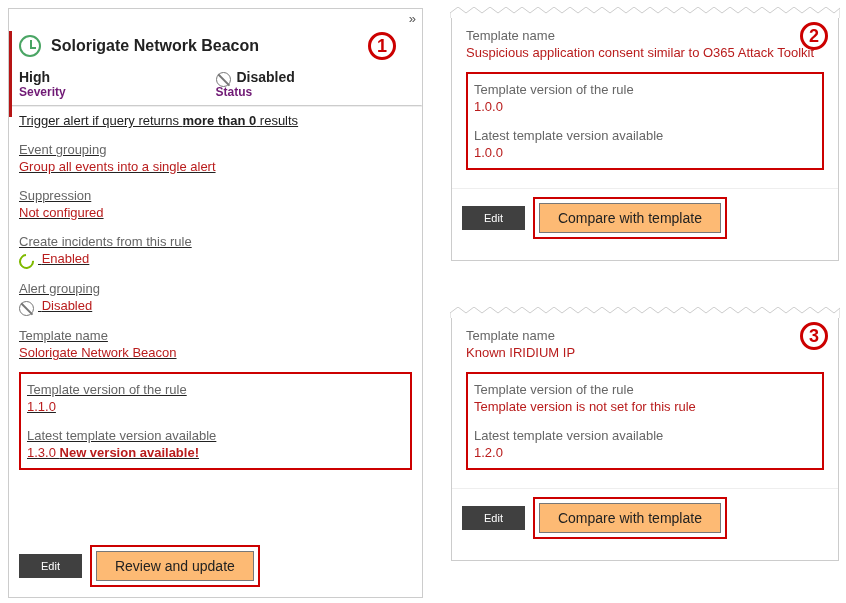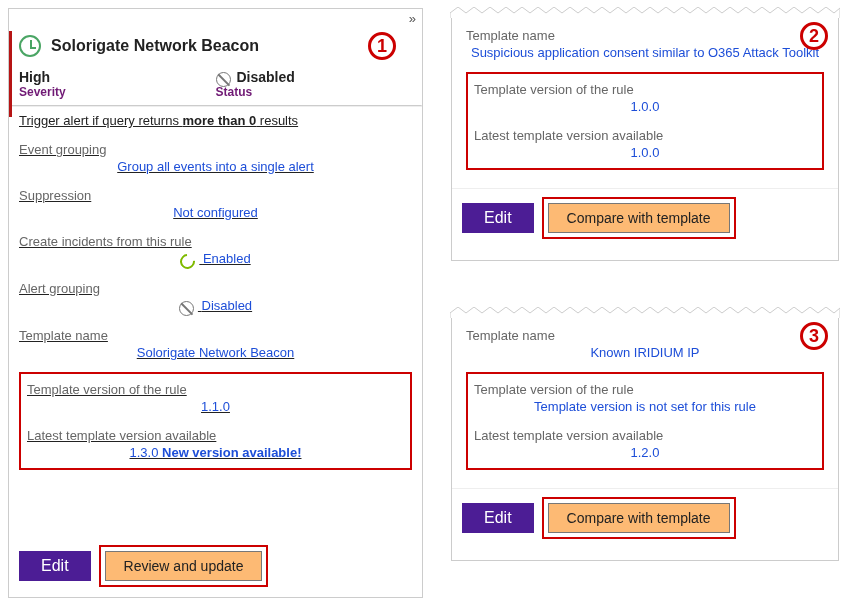--- a/index.html
+++ b/index.html
@@ -20,29 +20,29 @@
   #panel1 .title-text { font-size:16px; font-weight:600; color:#222; }
   #panel1 .sev-row { display:flex; padding:0 10px 6px 10px; font-size:13px; }
   #panel1 .sev-col { flex:1;font-weight:bold; }
   #panel1 .sev-val { color:#222; font-size:14px; }
   #panel1 .sev-label { color:#701a75; font-size:12px; }
   #panel1 .sev-status-val { display:flex; align-items:center; }
   #panel1 .sev-status-val .dis-icon { margin-right:6px; }
   #panel1 .divider { border-top:1px solid #ccc; margin:0; }
   #panel1 .scroll-area { flex:1; overflow-y:scroll; padding:6px 10px; font-size:13px; color:#222;text-decoration:underline; }
   .group-lbl { color:#666; margin-top:14px; margin-bottom:2px; font-size:13px; }
-  .group-val { color:#1d4ed8; font-size:13px;text-align:center; }
+  .group-val { color:#b91c1c; font-size:13px; }
   .inline-icon { display:inline-block; vertical-align:middle; margin-right:4px; }
   .enabled-icon { width:15px; height:15px; border:2px solid #7fba00; border-radius:50%; border-top-color:transparent; transform:rotate(40deg); position:relative; top:2px; }
   .dis-icon { width:15px; height:15px; border:1.5px solid #777; border-radius:50%; position:relative; top:2px; }
   .dis-icon::after { content:""; position:absolute; width:16px; height:1.5px; background:#777; left:-1px; top:6px; transform:rotate(45deg); }
   .redbox { border:2.5px solid #cc0000; padding:4px 6px 8px 6px; margin-top:12px; }
   .redbox .group-lbl:first-child { margin-top:4px; }
   .footer-row { display:flex; align-items:center; padding:8px 10px 10px 10px; }
-  .btn-primary { background:#4c1d95; color:#fff; border:none; padding:6px 22px; font-size:16px; cursor:pointer; }
+  .btn-primary { background:#404040; color:#fff; border:none; padding:6px 22px; font-size:11px; cursor:pointer; }
   .btn-secondary { background:#fdba74; color:#222; border:1px solid #777; padding:6px 18px; font-size:14px; cursor:pointer; }
   .btn-wrap-red { border:2.5px solid #cc0000; padding:4px; margin-left:8px; display:inline-block; }
   
   .rpanel { position:absolute; width:390px; border-top:none; }
   #panel2 { left:450px; top:8px; height:254px; }
   #panel3 { left:450px; top:308px; height:254px; }
   .zigzag { position:absolute; top:-1px; left:0; right:0; height:11px; overflow:hidden; }
   .zigzag svg { width:100%; height:12px; display:block; }
   .rpanel-inner { position:absolute; left:1px; right:1px; top:10px; bottom:1px; border:1px solid #ccc; border-top:none; }
   .rpanel .scroll-area2 { height:168px; overflow-y:scroll; padding:8px 14px 4px 14px; font-size:13px; }

